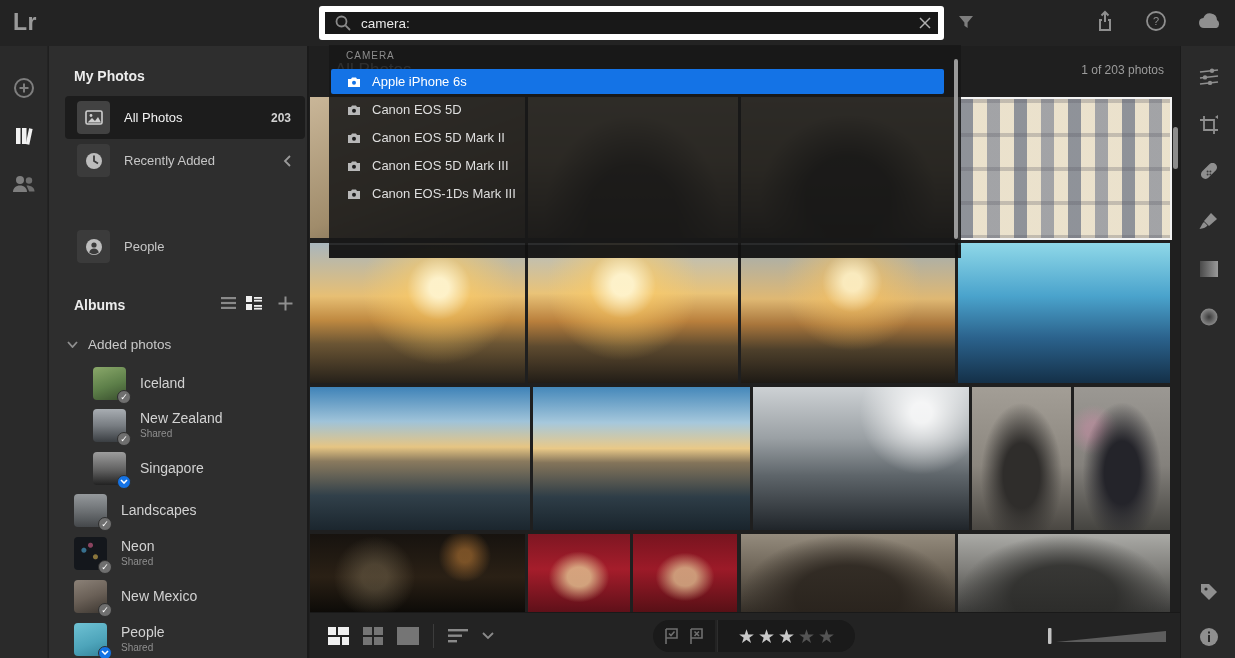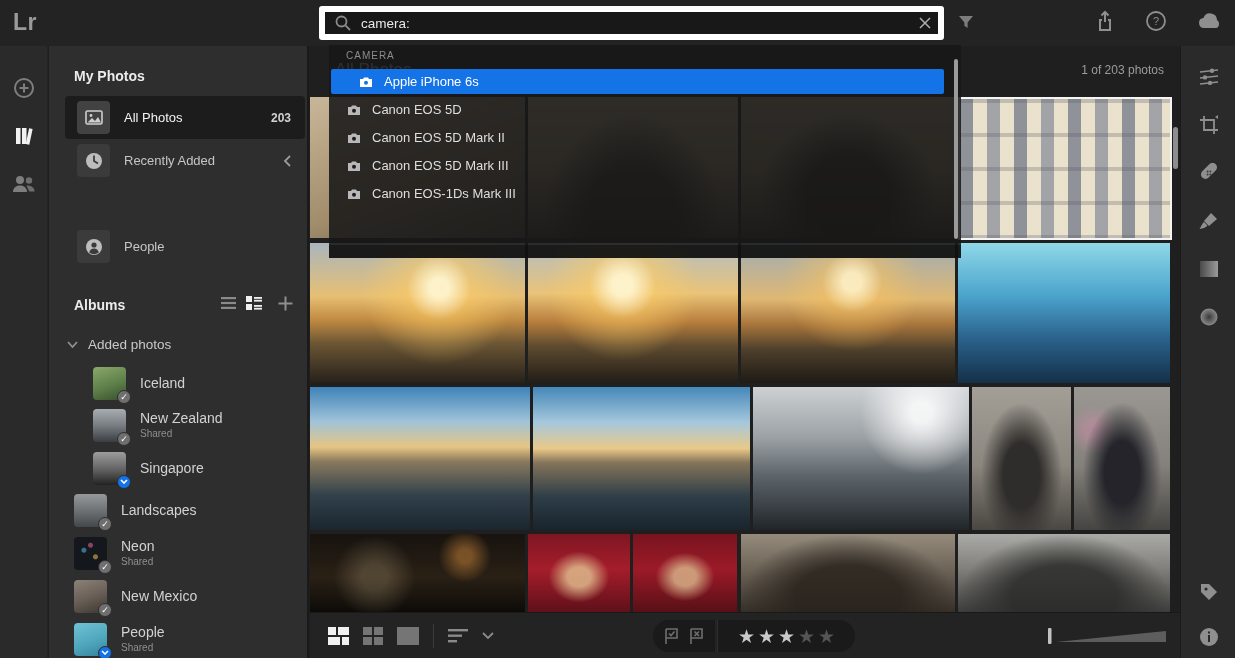--- a/index.html
+++ b/index.html
@@ -118,21 +118,21 @@
   
   #rightrail { position:absolute; left:1180px; top:46px; width:55px; height:612px; background:#2a2a2a; border-left:1px solid #1a1a1a; z-index:10; }
   #rightrail .toolbtn { position:absolute; left:18px; width:20px; height:20px; display:flex; align-items:center; justify-content:center; }
 
   
   #dropdown { position:absolute; left:315px; top:45px; width:632px; height:213px; background:rgba(24,24,24,0.88); z-index:50;margin-left:14px; }
   #dd-label { position:absolute; left:17px; top:5px; font-size:10px; letter-spacing:1px; color:#8d8d8d; }
   .dd-item { position:absolute; left:2px; width:613px; height:25px; display:flex; align-items:center; cursor:pointer; border-radius:2px; }
   .dd-item .cam { margin:0 12px 0 17px; display:flex; }
   .dd-item .ddlbl { font-size:13px; color:#dedede; }
-  .dd-item.selected { background:#1473e6;padding-left:12px; }
+  .dd-item.selected { background:#1473e6; }
   .dd-item.selected .ddlbl { color:#ffffff; }
   #dd-scroll { position:absolute; right:3px; top:14px; width:4px; height:180px; background:#9a9a9a; border-radius:2px; }
   #dd-footer { position:absolute; left:0; bottom:0; width:632px; height:13px; background:rgba(12,12,12,0.55); }
 
   svg { display:block; }
 </style>
 </head>
 <body>
 
 <div id="topbar">

